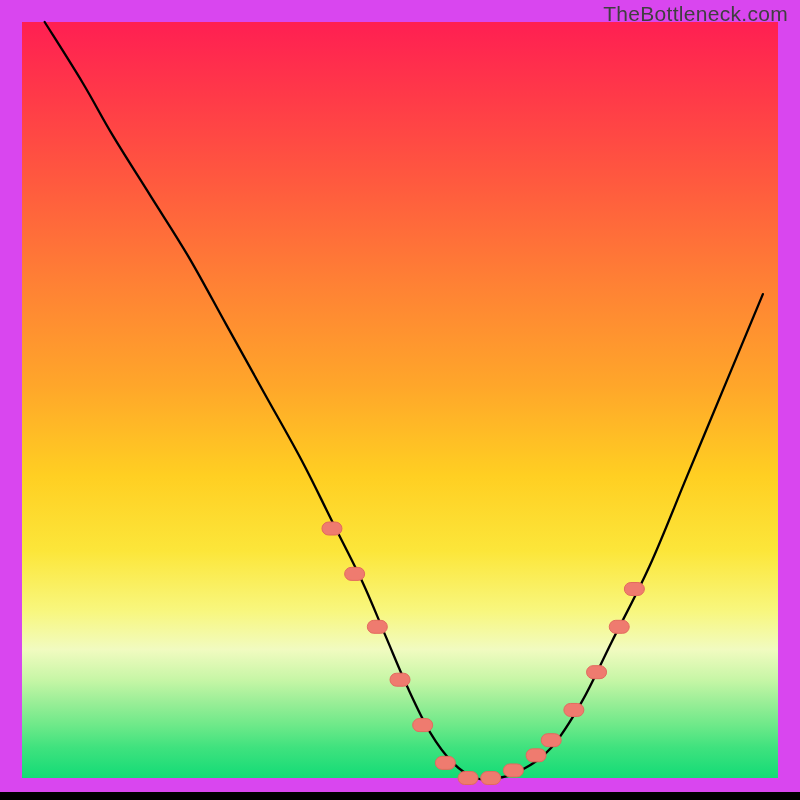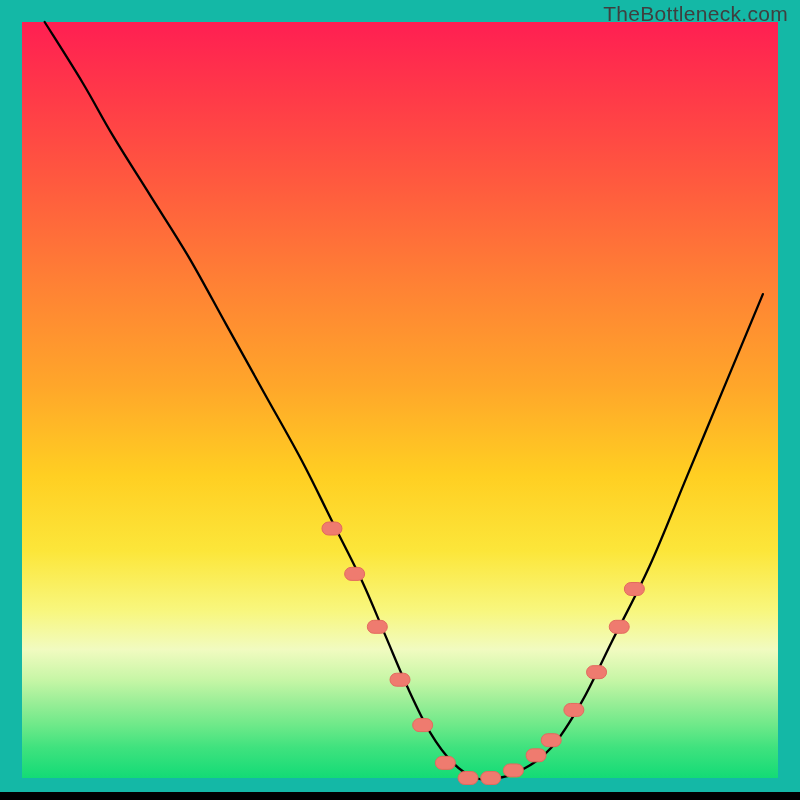--- a/index.html
+++ b/index.html
@@ -8,21 +8,21 @@
     width: 800px;
     height: 800px;
     overflow: hidden;
     background: #000;
     font-family: Arial, Helvetica, sans-serif;
   }
   .frame {
     position: relative;
     width: 800px;
     height: 792px;
-    background: #14b8a6;
+    background: #d946ef;
   }
   .plot-area {
     position: absolute;
     left: 22px;
     top: 22px;
     width: 756px;
     height: 756px;
     
     background: linear-gradient(
       to bottom,

